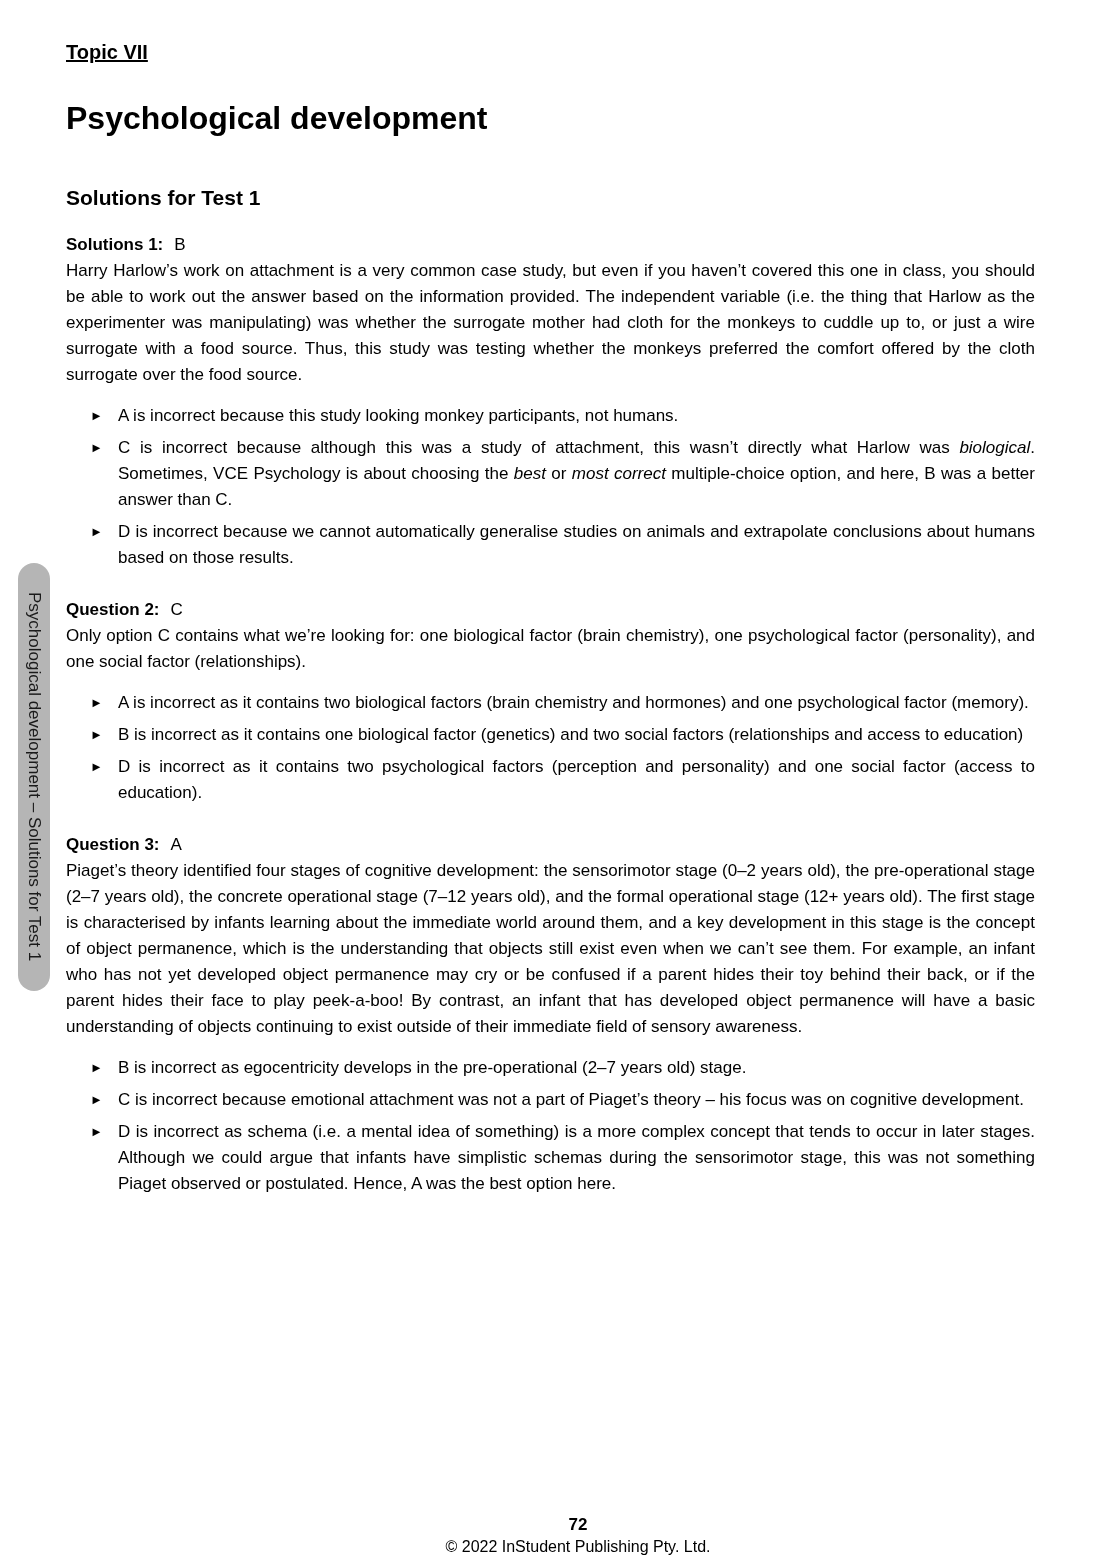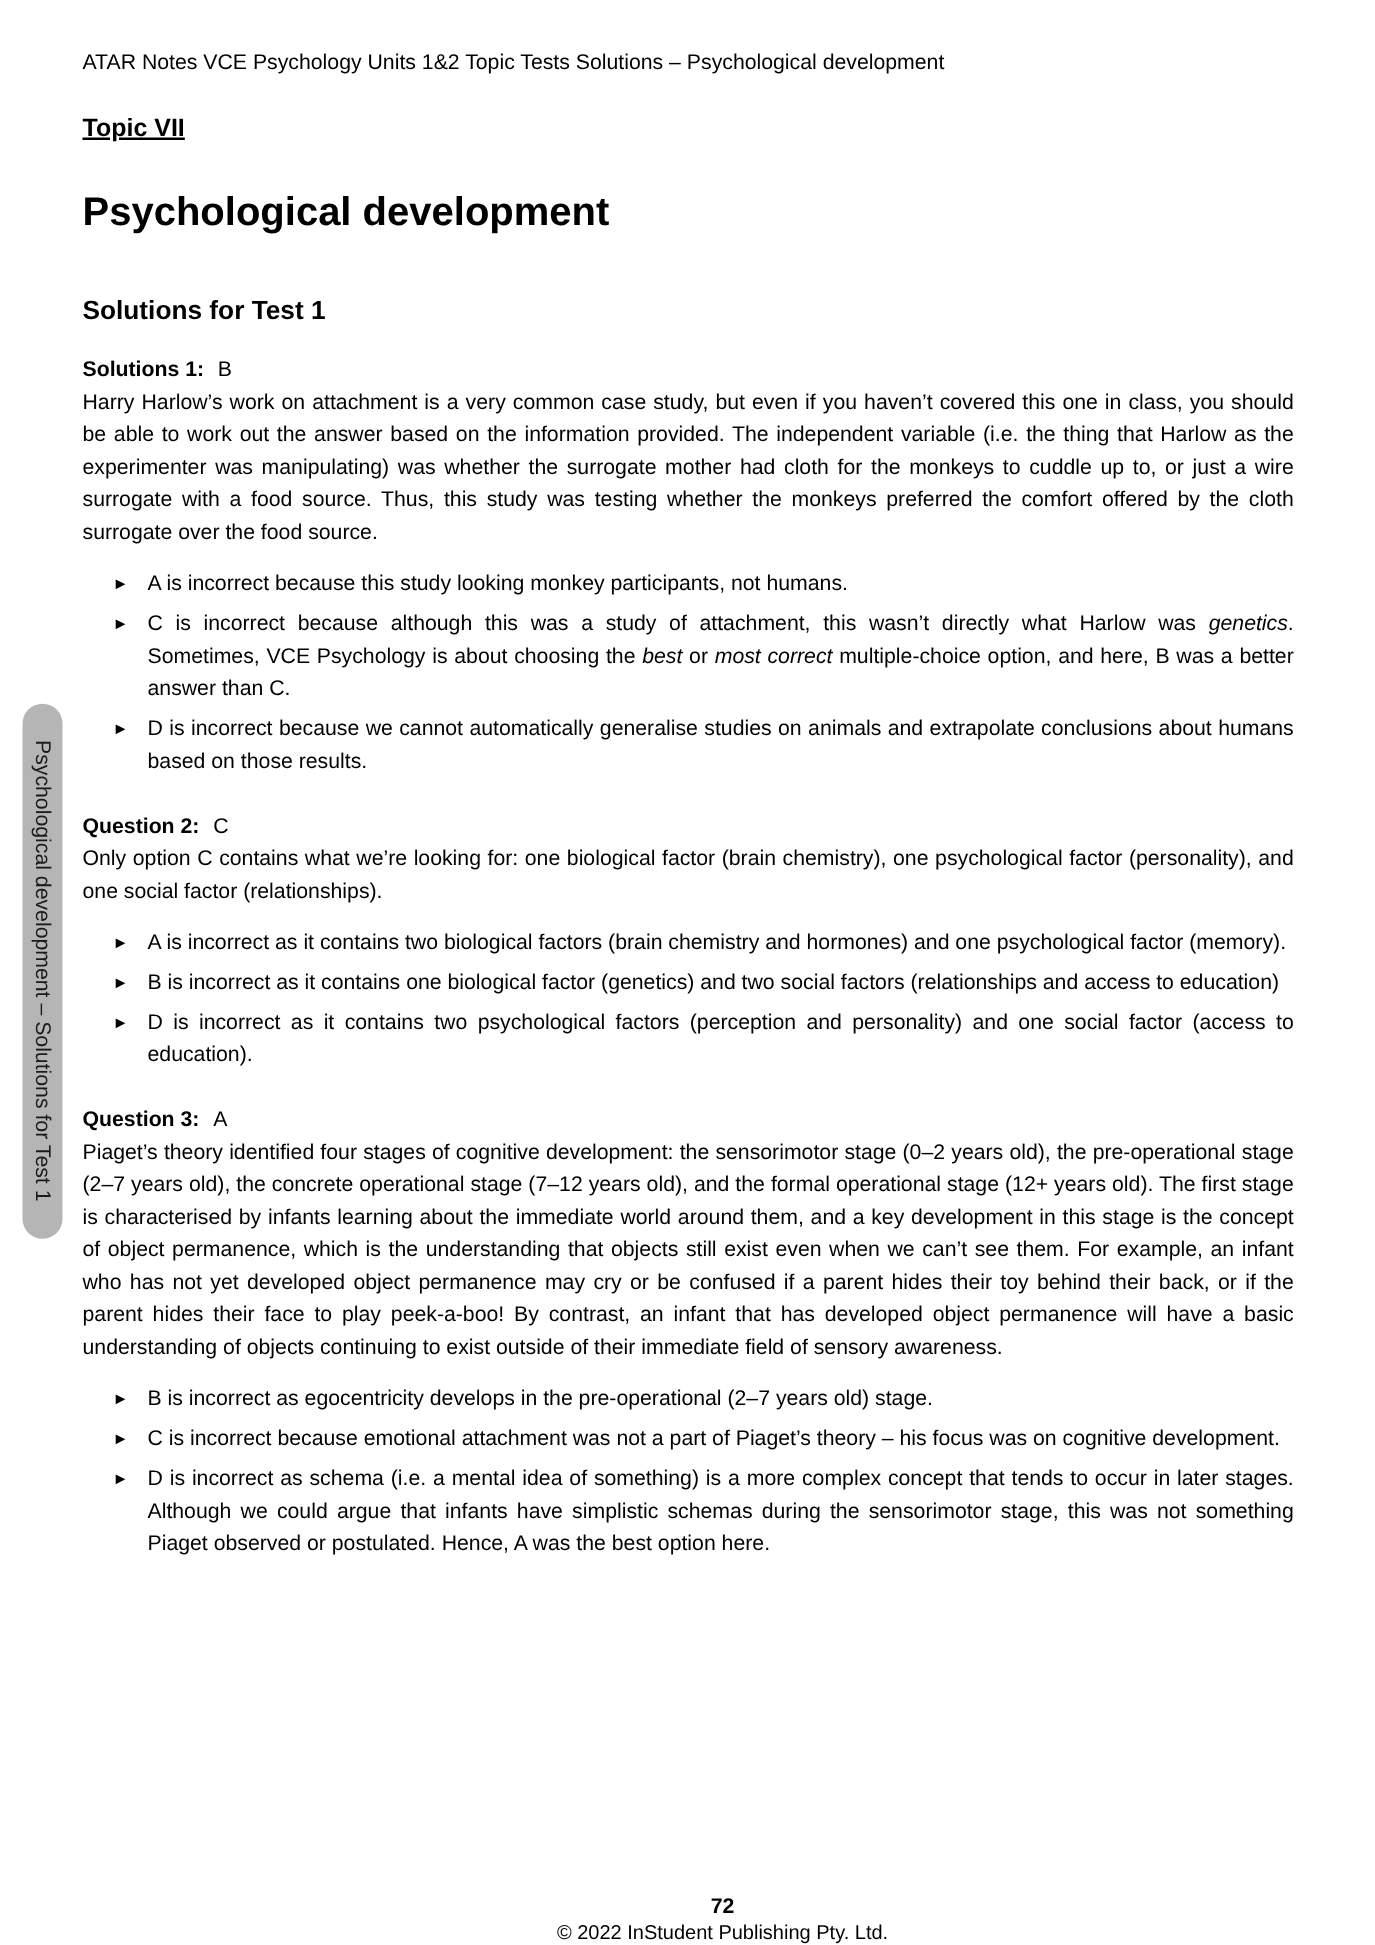--- a/index.html
+++ b/index.html
@@ -47,21 +47,20 @@
 </head>
 <body>
 
 <div class="page">
 
   <div class="sidebar-tab" style="background: rgb(181, 181, 181);">
     <span class="sidebar-text">Psychological development – Solutions for Test 1</span>
   </div>
 
   <div class="content">
-    <div class="running-header">ATAR Notes VCE Psychology Units 1&amp;2 Topic Tests Solutions – Psychological development</div>
 
     <div class="topic-label">Topic VII</div>
 
     <h1 class="page-title">Psychological development</h1>
 
     <h2 class="subtitle">Solutions for Test 1</h2>
 
 
     <div id="questions">
   <section class="question">
@@ -69,21 +68,21 @@
       <span class="q-label">Solutions 1:</span><span class="q-answer">B</span>
     </p>
     <p class="q-body">Harry Harlow’s work on attachment is a very common case study, but even if you haven’t covered this one in class, you should be able to work out the answer based on the information provided. The independent variable (i.e. the thing that Harlow as the experimenter was manipulating) was whether the surrogate mother had cloth for the monkeys to cuddle up to, or just a wire surrogate with a food source. Thus, this study was testing whether the monkeys preferred the comfort offered by the cloth surrogate over the food source.</p>
     <ul class="q-bullets">
             <li>
               <span class="bullet-marker">►</span>
               <span class="bullet-text"><span>A is incorrect because this study looking monkey participants, not humans.</span></span>
             </li>
             <li>
               <span class="bullet-marker">►</span>
-              <span class="bullet-text"><span>C is incorrect because although this was a study of attachment, this wasn’t directly what Harlow was </span><em>genetics</em><span>. Sometimes, VCE Psychology is about choosing the </span><em>best</em><span> or </span><em>most correct</em><span> multiple-choice option, and here, B was a better answer than C.</span></span>
+              <span class="bullet-text"><span>C is incorrect because although this was a study of attachment, this wasn’t directly what Harlow was </span><em>biological</em><span>. Sometimes, VCE Psychology is about choosing the </span><em>best</em><span> or </span><em>most correct</em><span> multiple-choice option, and here, B was a better answer than C.</span></span>
             </li>
             <li>
               <span class="bullet-marker">►</span>
               <span class="bullet-text"><span>D is incorrect because we cannot automatically generalise studies on animals and extrapolate conclusions about humans based on those results.</span></span>
             </li>
           </ul>
   </section>
 
   <section class="question">
     <p class="q-head">

